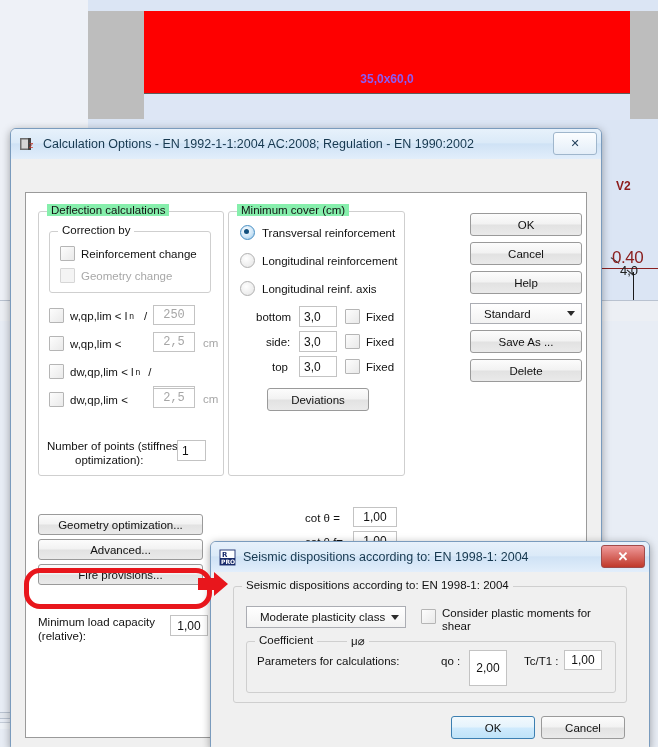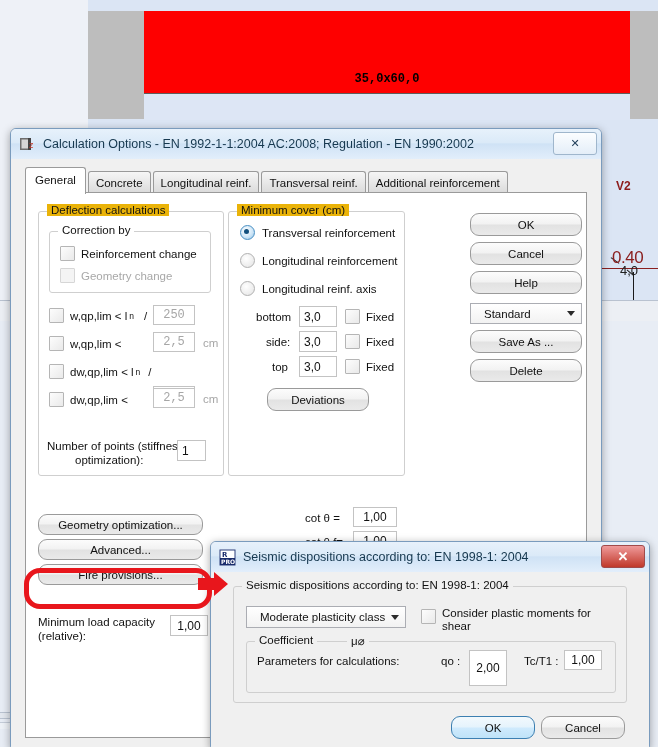--- a/index.html
+++ b/index.html
@@ -10,21 +10,21 @@
   }
   .canvas{position:absolute;inset:0;}
 
   
   #cad-bg{position:absolute;left:0;top:0;width:658px;height:320px;background:#e7ecf4;}
   #cad-left-pane{position:absolute;left:0;top:0;width:88px;height:320px;background:#eef1f7;border-right:1px solid #c9d2e0;}
   #cad-canvas{position:absolute;left:88px;top:0;width:570px;height:320px;background:#dbe5f4;}
   #beam-col-left{position:absolute;left:88px;top:11px;width:56px;height:108px;background:#bdbdbd;}
   #beam-col-right{position:absolute;left:630px;top:11px;width:28px;height:108px;background:#bdbdbd;}
   #beam-red{position:absolute;left:144px;top:11px;width:486px;height:82px;background:#fe0000;}
-  #beam-label{position:absolute;left:144px;top:72px;width:486px;text-align:center;font-size:12px;color:#000000;font-weight:bold;font-family:Liberation Mono, monospace;}
+  #beam-label{position:absolute;left:144px;top:72px;width:486px;text-align:center;font-size:12px;color:#8b5cf6;font-weight:bold;font-family:Liberation Sans, sans-serif;}
   #beam-lower{position:absolute;left:144px;top:93px;width:486px;height:26px;background:#dde6f5;border-top:1px solid #5d5d5d;}
   .blue-dot{position:absolute;width:2px;height:2px;background:#4a5a9a;}
   #v2-label{position:absolute;left:616px;top:179px;font-size:12px;font-weight:bold;color:#8b1a1a;}
   #dim-040{position:absolute;left:612px;top:248px;font-size:17px;color:#8b2020;letter-spacing:-0.5px;}
   #dim-40{position:absolute;left:620px;top:263px;font-size:13px;color:#202020;}
   #dim-line{position:absolute;left:600px;top:268px;width:58px;height:1px;background:#8b2020;}
   #dim-tick{position:absolute;left:610px;top:260px;width:10px;height:1px;background:#202020;transform:rotate(35deg);}
   #dim-leader{position:absolute;left:633px;top:272px;width:1px;height:28px;background:#1a1a1a;}
   #dim-leader2{position:absolute;left:626px;top:272px;width:8px;height:1px;background:#1a1a1a;transform:rotate(40deg);}
   #cad-bottom-strip{position:absolute;left:0;top:300px;width:658px;height:20px;background:#eceff4;border-top:1px solid #b9c2d0;}
@@ -49,21 +49,21 @@
   
   .tabstrip{position:absolute;left:14px;top:8px;display:flex;align-items:flex-end;}
   .tab{border:1px solid #9a9a9a;border-bottom:none;border-radius:3px 3px 0 0;
        padding:3px 7px 3px 7px;font-size:11.5px;color:#111;margin-right:2px;
        background:linear-gradient(to bottom,#f6f6f6,#d9d9d9);height:16px;line-height:16px;}
   .tab.active{background:#fff;position:relative;z-index:3;padding:4px 9px 5px 9px;height:17px;line-height:17px;}
   .tabpanel{position:absolute;left:14px;right:14px;top:33px;bottom:10px;border:1px solid #9a9a9a;background:#fff;}
 
   
   .group{position:absolute;border:1px solid #cfcfcf;border-radius:3px;}
-  .group > .glabel{position:absolute;top:-8px;left:8px;background:#eab308;padding:0 4px;font-size:11.5px;color:#111;white-space:nowrap;}
+  .group > .glabel{position:absolute;top:-8px;left:8px;background:#86efac;padding:0 4px;font-size:11.5px;color:#111;white-space:nowrap;}
 
   .chk{position:absolute;display:flex;align-items:center;font-size:11.5px;color:#111;white-space:nowrap;}
   .box{width:13px;height:13px;border:1px solid #b5b5b5;background:linear-gradient(135deg,#fdfdfd,#e9e9e9);
        margin-right:6px;flex:0 0 auto;border-radius:1px;}
   .box.dis{border-color:#d6d6d6;background:#f4f4f4;}
   .lbl-dis{color:#a8a8a8;}
 
   .radio{position:absolute;display:flex;align-items:center;font-size:11.5px;color:#111;white-space:nowrap;}
   .rdot{width:13px;height:13px;border-radius:50%;border:1px solid #b0b0b0;
         background:radial-gradient(circle at 40% 35%,#ffffff,#e3e3e3);margin-right:7px;flex:0 0 auto;position:relative;}
@@ -71,21 +71,21 @@
   .rdot.on::after{content:"";position:absolute;left:3px;top:3px;width:5px;height:5px;border-radius:50%;background:#12507e;}
 
   .ti{position:absolute;border:1px solid #c3c3c3;background:#fff;font-size:12px;color:#111;
       padding:1px 4px;box-sizing:border-box;display:flex;align-items:center;}
   .ti.dis{color:#a6a6a6;font-family:Liberation Mono, monospace;}
   .ti.center{justify-content:center;}
   .txt{position:absolute;font-size:11.5px;color:#111;white-space:nowrap;}
   .txt.dis{color:#a6a6a6;}
   .sub{font-size:8.5px;vertical-align:-3px;}
 
-  .btn{position:absolute;border:1px solid #9a9a9a;border-radius:9px;
+  .btn{position:absolute;border:1px solid #9a9a9a;border-radius:3px;
        background:linear-gradient(to bottom,#fcfcfc 0%,#f2f2f2 48%,#e2e2e2 52%,#eaeaea 100%);
        display:flex;align-items:center;justify-content:center;font-size:11.5px;color:#111;box-sizing:border-box;}
   .btn.hl{border:1px solid #3c7fb1;background:linear-gradient(to bottom,#eaf6fd 0%,#d9f0fc 48%,#bee6fd 52%,#a7d9f5 100%);}
   .btn.def{border:1px solid #3c7fb1;background:linear-gradient(to bottom,#f2f9fd 0%,#e5f3fc 48%,#cfeafd 52%,#bfe3f8 100%);}
 
   .combo{position:absolute;border:1px solid #abadb3;background:linear-gradient(to bottom,#ffffff,#f2f2f2);
          display:flex;align-items:center;font-size:11.5px;color:#111;padding-left:13px;box-sizing:border-box;}
   .combo .arrow{position:absolute;right:6px;width:0;height:0;border-left:4px solid transparent;
                 border-right:4px solid transparent;border-top:5px solid #2a2a2a;}
 
@@ -138,27 +138,20 @@
           <rect x="9" y="2" width="3" height="12" fill="#444"></rect>
           <text x="10" y="12" font-size="8" fill="#c0392b" font-family="DejaVu Sans">z</text>
         </svg>
       </span>
       <span class="title-text">Calculation Options - EN 1992-1-1:2004 AC:2008;   Regulation - EN 1990:2002</span>
       <span class="closebtn">✕</span>
     </div>
 
     <div class="client">
 
-      <div class="tabstrip">
-        <div class="tab active">General</div>
-        <div class="tab">Concrete</div>
-        <div class="tab">Longitudinal reinf.</div>
-        <div class="tab">Transversal reinf.</div>
-        <div class="tab">Additional reinforcement</div>
-      </div>
 
       <div class="tabpanel">
 
         <div class="group" style="left:12px;top:18px;width:184px;height:263px;">
           <span class="glabel">Deflection calculations</span>
 
           <div class="group" style="left:10px;top:19px;width:160px;height:60px;">
             <span class="glabel" style="background:#fff">Correction by</span>
             <div class="chk" style="left:10px;top:14px;">
               <span class="box"></span>

